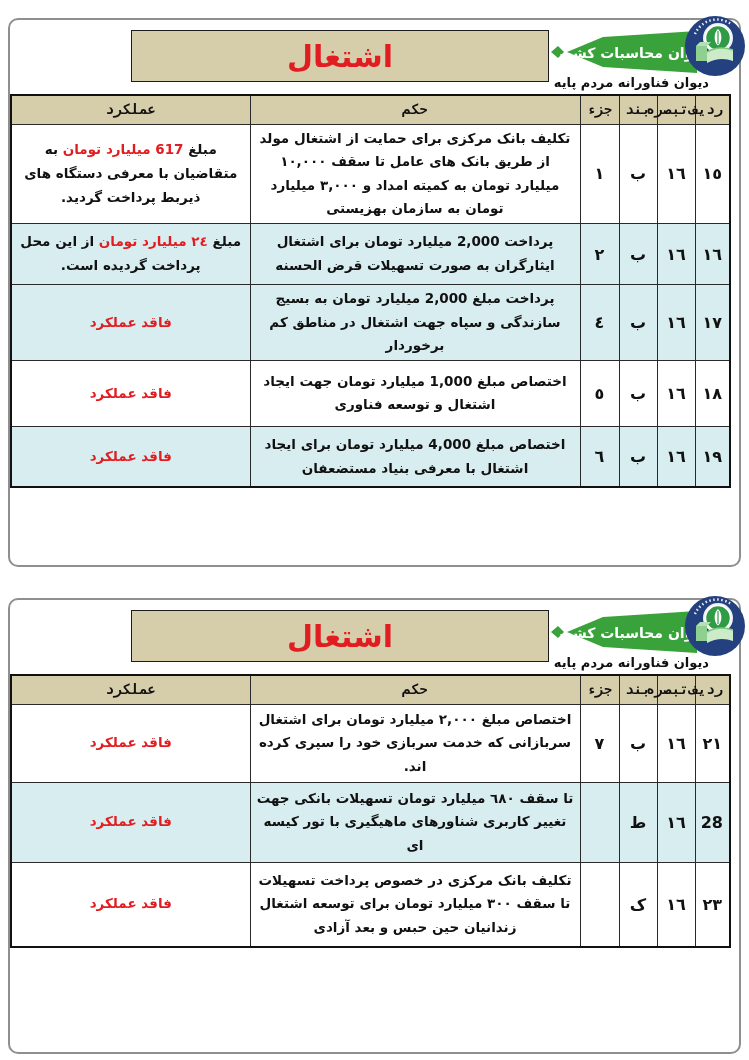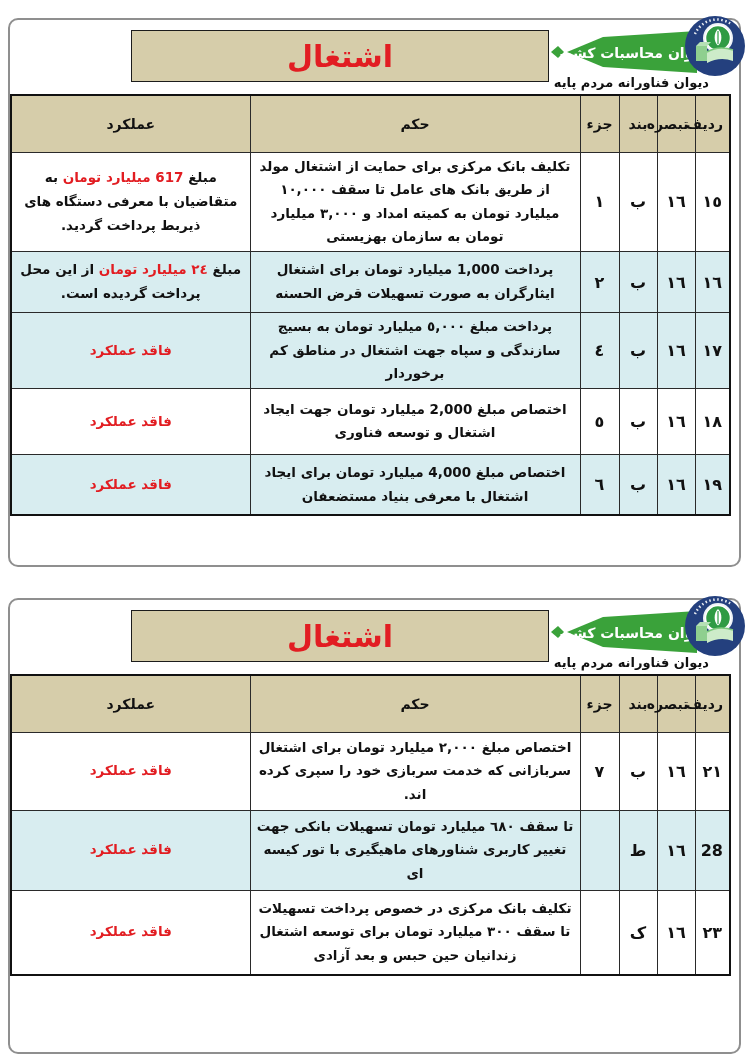--- a/index.html
+++ b/index.html
@@ -62,22 +62,23 @@
     border: 1px solid #2a2a2a;
     font-weight: bold;
     text-align: center;
     vertical-align: middle;
     color: #111;
     padding: 2px 6px;
   }
   .tbl thead th {
     background: #d6cdaa;
     font-size: 14px;
-    height: 57px;
+    height: 29px;
     line-height: 1.15;
+    font-family: Liberation Mono, monospace;
   }
   .c-num  { font-size: 16px; }
   .c-text { font-size: 13.5px; line-height: 1.75; }
   .hl     { color: #e21d22; }
   tr.cyan td { background: #d8edf0; }
   tr.h83 { height: 83px; }
   tr.h61 { height: 61px; }
   tr.h66 { height: 66px; }
   tr.h78 { height: 78px; }
   tr.h80 { height: 80px; }
@@ -139,37 +140,37 @@
         <td class="c-num">ب</td>
         <td class="c-num">١</td>
         <td class="c-text">تکلیف بانک مرکزی برای حمایت از اشتغال مولد از طریق بانک های عامل تا سقف ١٠,٠٠٠ میلیارد تومان به کمیته امداد و ٣,٠٠٠ میلیارد تومان به سازمان بهزیستی</td>
         <td class="c-text"><span>مبلغ </span><span class="hl">617 میلیارد تومان</span><span> به متقاضیان با معرفی دستگاه های ذیربط پرداخت گردید.</span></td>
       </tr>
       <tr class="h61 cyan">
         <td class="c-num">١٦</td>
         <td class="c-num">١٦</td>
         <td class="c-num">ب</td>
         <td class="c-num">٢</td>
-        <td class="c-text">پرداخت 1,000 میلیارد تومان برای اشتغال ایثارگران به صورت تسهیلات قرض الحسنه</td>
+        <td class="c-text">پرداخت 2,000 میلیارد تومان برای اشتغال ایثارگران به صورت تسهیلات قرض الحسنه</td>
         <td class="c-text"><span>مبلغ </span><span class="hl">٢٤ میلیارد تومان</span><span> از این محل پرداخت گردیده است.</span></td>
       </tr>
       <tr class="h61 cyan">
         <td class="c-num">١٧</td>
         <td class="c-num">١٦</td>
         <td class="c-num">ب</td>
         <td class="c-num">٤</td>
-        <td class="c-text">پرداخت مبلغ ٥,٠٠٠ میلیارد تومان به بسیج سازندگی و سپاه جهت اشتغال در مناطق کم برخوردار</td>
+        <td class="c-text">پرداخت مبلغ 2,000 میلیارد تومان به بسیج سازندگی و سپاه جهت اشتغال در مناطق کم برخوردار</td>
         <td class="c-text"><span class="hl">فاقد عملکرد</span></td>
       </tr>
       <tr class="h66">
         <td class="c-num">١٨</td>
         <td class="c-num">١٦</td>
         <td class="c-num">ب</td>
         <td class="c-num">٥</td>
-        <td class="c-text">اختصاص مبلغ 2,000 میلیارد تومان جهت ایجاد اشتغال و توسعه فناوری</td>
+        <td class="c-text">اختصاص مبلغ 1,000 میلیارد تومان جهت ایجاد اشتغال و توسعه فناوری</td>
         <td class="c-text"><span class="hl">فاقد عملکرد</span></td>
       </tr>
       <tr class="h61 cyan">
         <td class="c-num">١٩</td>
         <td class="c-num">١٦</td>
         <td class="c-num">ب</td>
         <td class="c-num">٦</td>
         <td class="c-text">اختصاص مبلغ 4,000 میلیارد تومان برای ایجاد اشتغال با معرفی بنیاد مستضعفان</td>
         <td class="c-text"><span class="hl">فاقد عملکرد</span></td>
       </tr>

